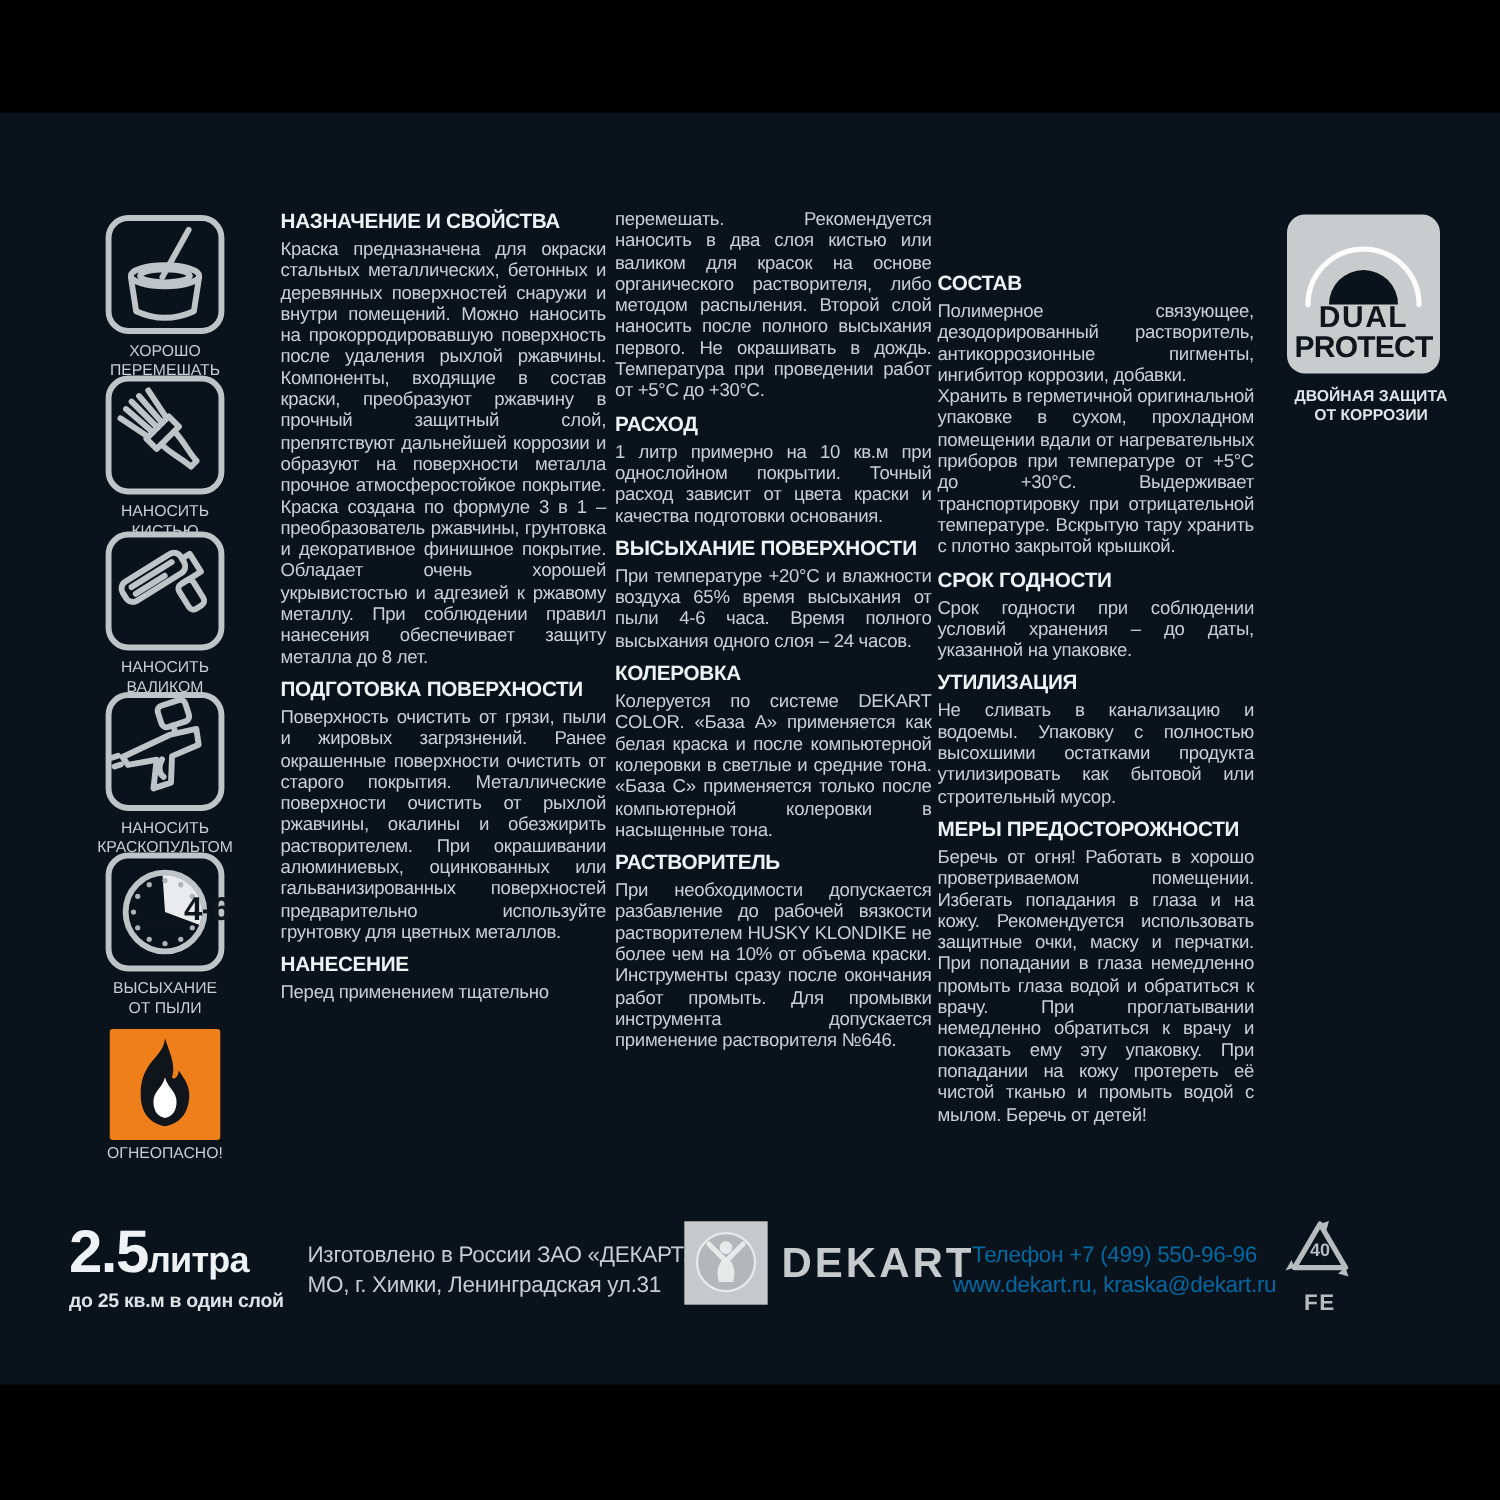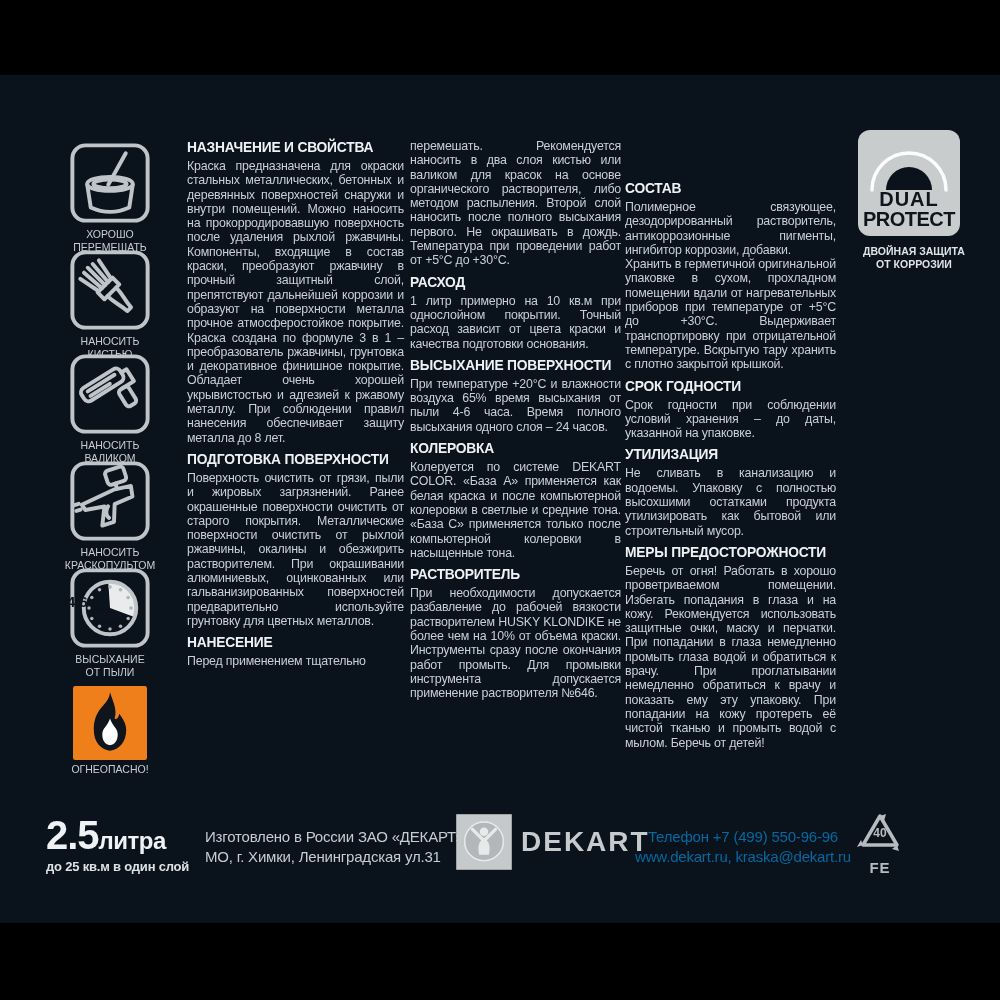--- a/index.html
+++ b/index.html
@@ -11,22 +11,22 @@
 
   
   .picto{position:absolute;left:63px;width:94px;text-align:center;}
   .picto-box{width:86px;height:84px;margin:0 auto;display:block;}
   .picto-label{
     margin-top:3px;font-size:10.5px;font-weight:normal;line-height:12.5px;
     color:#c9ced3;letter-spacing:0;white-space:pre-line;text-transform:uppercase;
   }
   .clock-wrap{position:relative;width:86px;height:84px;margin:0 auto;}
   .clock-hours{
-    position:absolute;left:0;top:27px;width:100%;text-align:left;
-    font-size:15px;font-weight:bold;color:#10161e;letter-spacing:-0.5px;
+    position:absolute;left:0;top:27px;width:100%;text-align:right;
+    font-size:22px;font-weight:bold;color:#10161e;letter-spacing:-0.5px;
   }
   .clock-unit{
     position:absolute;left:0;top:44px;width:100%;text-align:center;
     font-size:9px;font-weight:bold;color:#10161e;
   }
   .flame-box{width:74px;height:74px;margin:4px auto 0;display:block;}
 
   
   .txt-col{position:absolute;}
   .col-1{left:187px;top:140px;width:217px;}
@@ -36,21 +36,21 @@
     color:#eef2f5;font-weight:bold;font-size:13.8px;line-height:16px;
     margin:7px 0 3px 0;letter-spacing:-0.2px;
   }
   .sec-h.first{margin-top:0;}
   .sec-b{
     color:#c9cfd6;font-size:12.4px;line-height:14.3px;margin:0;
     text-align:justify;text-align-last:left;letter-spacing:-0.2px;
   }
 
   
-  .dp{position:absolute;left:858px;top:130px;width:112px;text-align:center;}
+  .dp{position:absolute;left:858px;top:143px;width:112px;text-align:center;}
   .dp-badge{position:relative;width:102px;height:106px;background:#c9cccd;border-radius:12px;}
   .dp-arcs{position:absolute;left:0;top:0;}
   .dp-line{position:absolute;width:100%;text-align:center;color:#10151c;font-weight:bold;}
   .dp-line1{top:58px;font-size:20px;letter-spacing:1px;}
   .dp-line2{top:78px;font-size:20px;letter-spacing:-0.5px;}
   .dp-caption{
     margin-top:9px;font-size:10.5px;font-weight:bold;line-height:13px;
     color:#dfe4e8;white-space:pre-line;
   }
 

